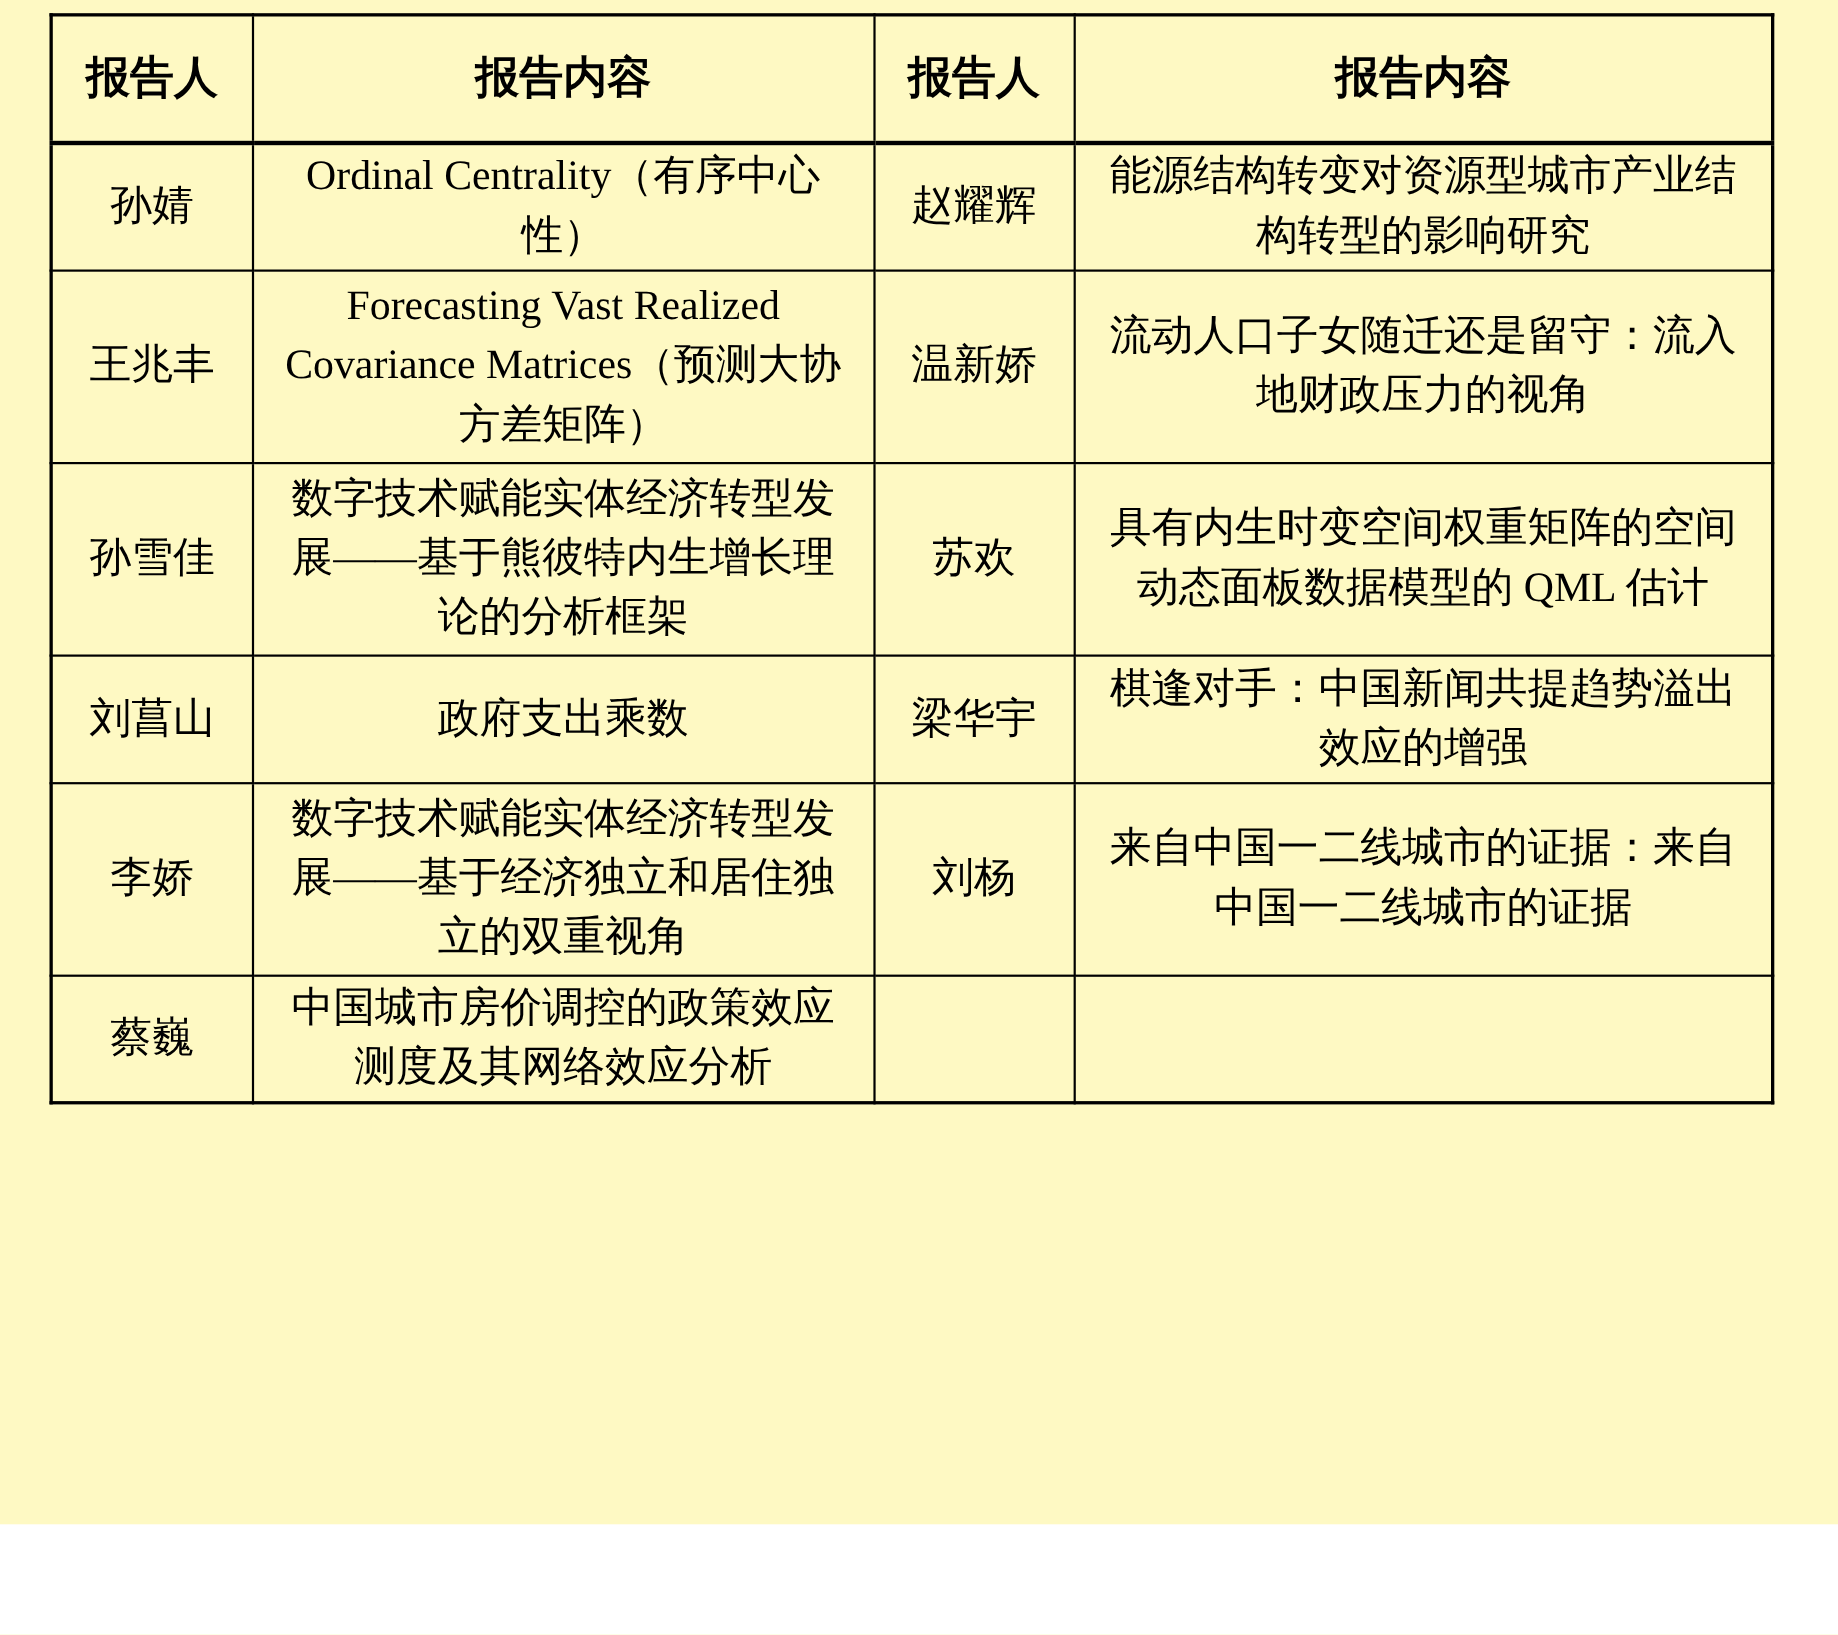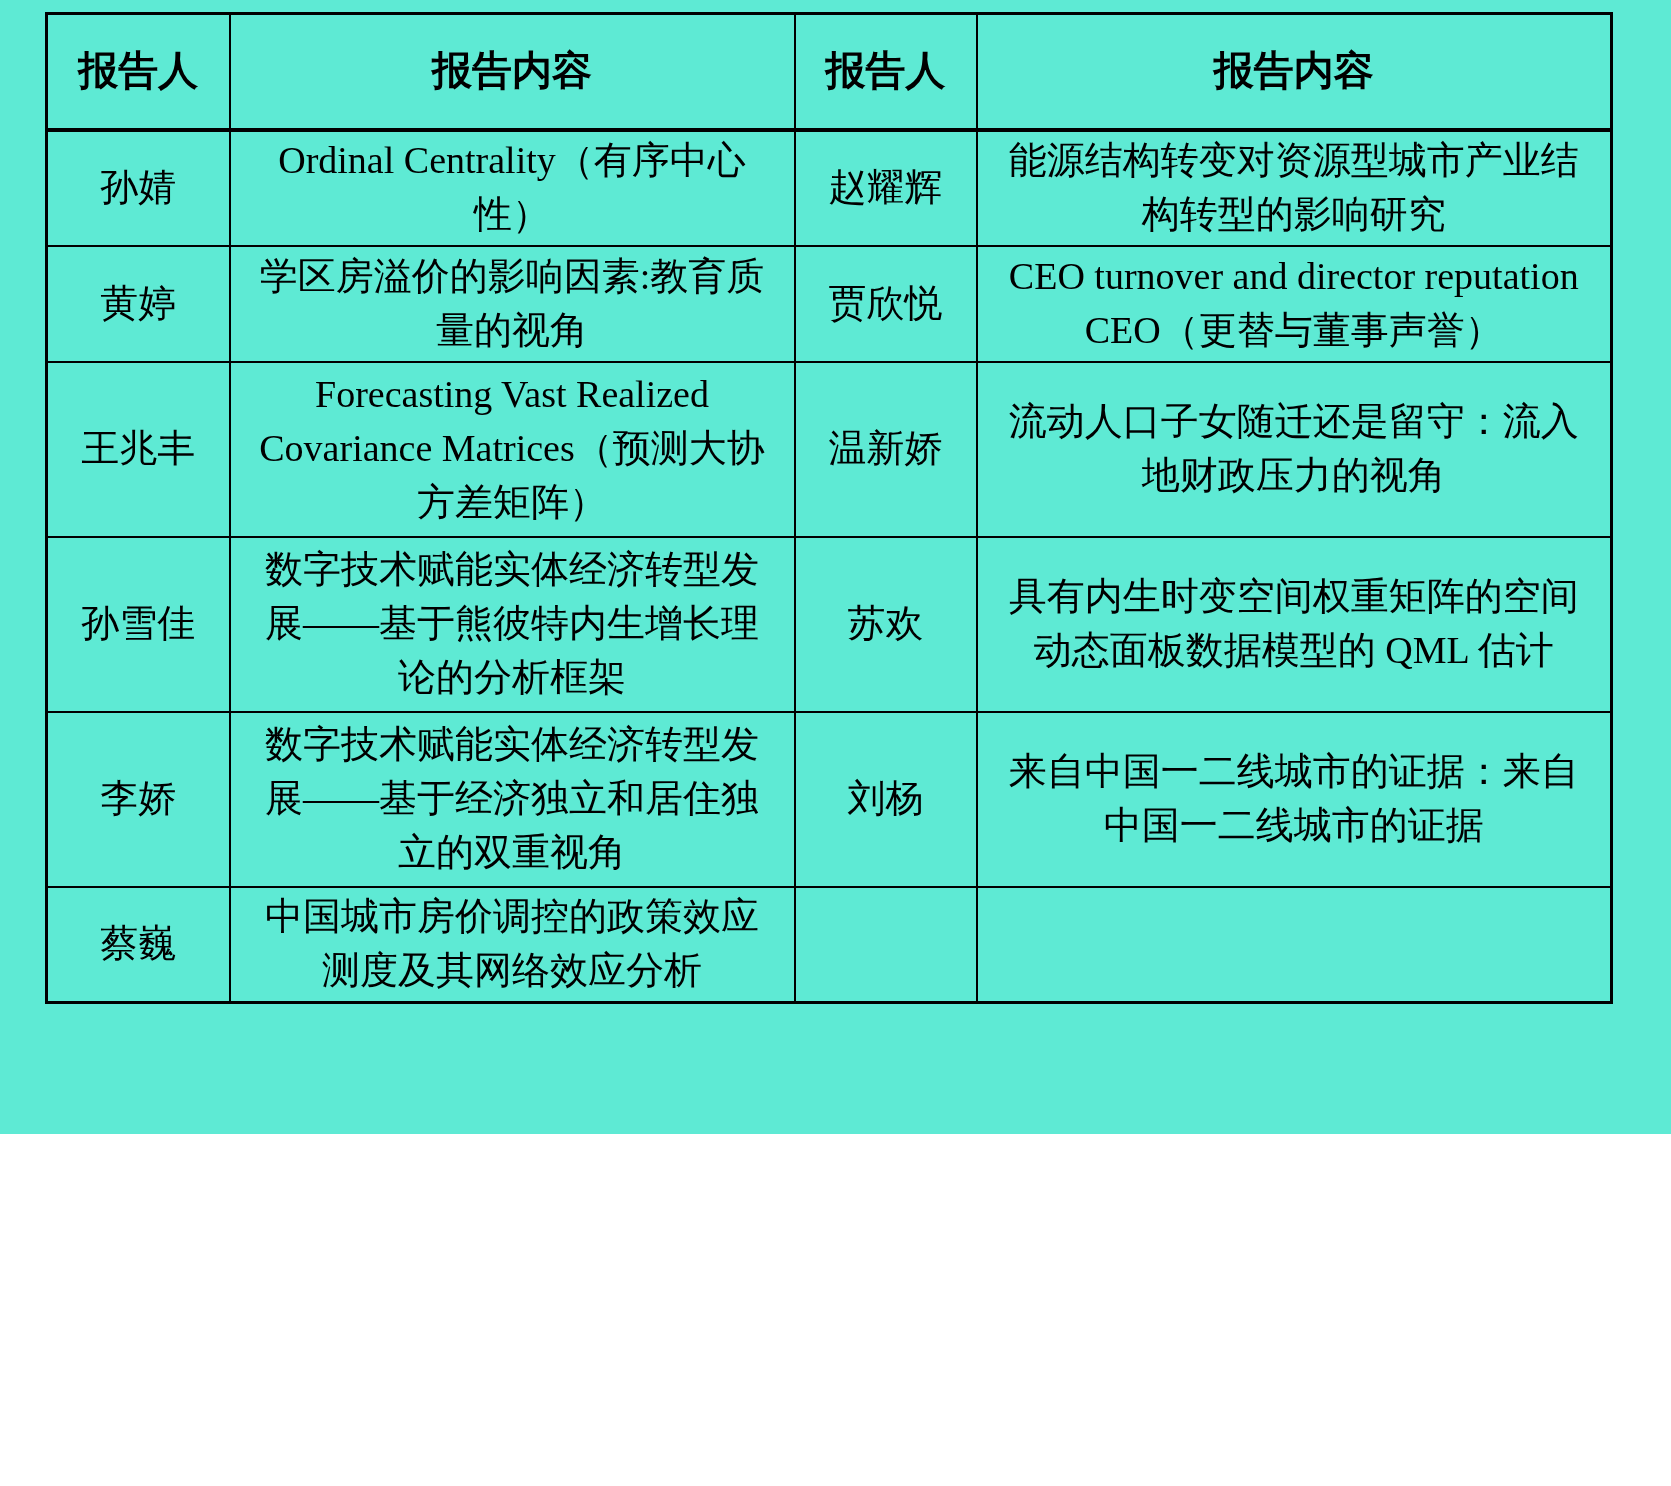--- a/index.html
+++ b/index.html
@@ -5,22 +5,22 @@
   html, body {
     margin: 0;
     padding: 0;
     background: #ffffff;
     color: #000000;
     font-family: "Liberation Serif", "DejaVu Serif", serif;
   }
   .page {
     position: relative;
     width: 1671px;
-    height: 1134px;
-    background: #5eead4;
+    height: 1386px;
+    background: #fef9c3;
     overflow: hidden;
   }
   table.report-table {
     position: absolute;
     left: 45px;
     top: 12px;
     width: 1565px;
     border-collapse: collapse;
     table-layout: fixed;
     border: 3px solid #000000;
@@ -68,37 +68,37 @@
         <th>报告内容</th>
       </tr>
     </thead>
     <tbody>
       <tr class="rh-s">
         <td>孙婧</td>
         <td>Ordinal Centrality（有序中心性）</td>
         <td>赵耀辉</td>
         <td>能源结构转变对资源型城市产业结构转型的影响研究</td>
       </tr>
-      <tr class="rh-s">
-        <td>黄婷</td>
-        <td>学区房溢价的影响因素:教育质量的视角</td>
-        <td>贾欣悦</td>
-        <td>CEO turnover and director reputation CEO（更替与董事声誉）</td>
-      </tr>
       <tr class="rh-l">
         <td>王兆丰</td>
         <td>Forecasting Vast Realized Covariance Matrices（预测大协方差矩阵）</td>
         <td>温新娇</td>
         <td>流动人口子女随迁还是留守：流入地财政压力的视角</td>
       </tr>
       <tr class="rh-l">
         <td>孙雪佳</td>
         <td>数字技术赋能实体经济转型发展——基于熊彼特内生增长理论的分析框架</td>
         <td>苏欢</td>
         <td>具有内生时变空间权重矩阵的空间动态面板数据模型的 QML 估计</td>
+      </tr>
+      <tr class="rh-s">
+        <td>刘菖山</td>
+        <td>政府支出乘数</td>
+        <td>梁华宇</td>
+        <td>棋逢对手：中国新闻共提趋势溢出效应的增强</td>
       </tr>
       <tr class="rh-l">
         <td>李娇</td>
         <td>数字技术赋能实体经济转型发展——基于经济独立和居住独立的双重视角</td>
         <td>刘杨</td>
         <td>来自中国一二线城市的证据：来自中国一二线城市的证据</td>
       </tr>
       <tr class="rh-s">
         <td>蔡巍</td>
         <td>中国城市房价调控的政策效应测度及其网络效应分析</td>

